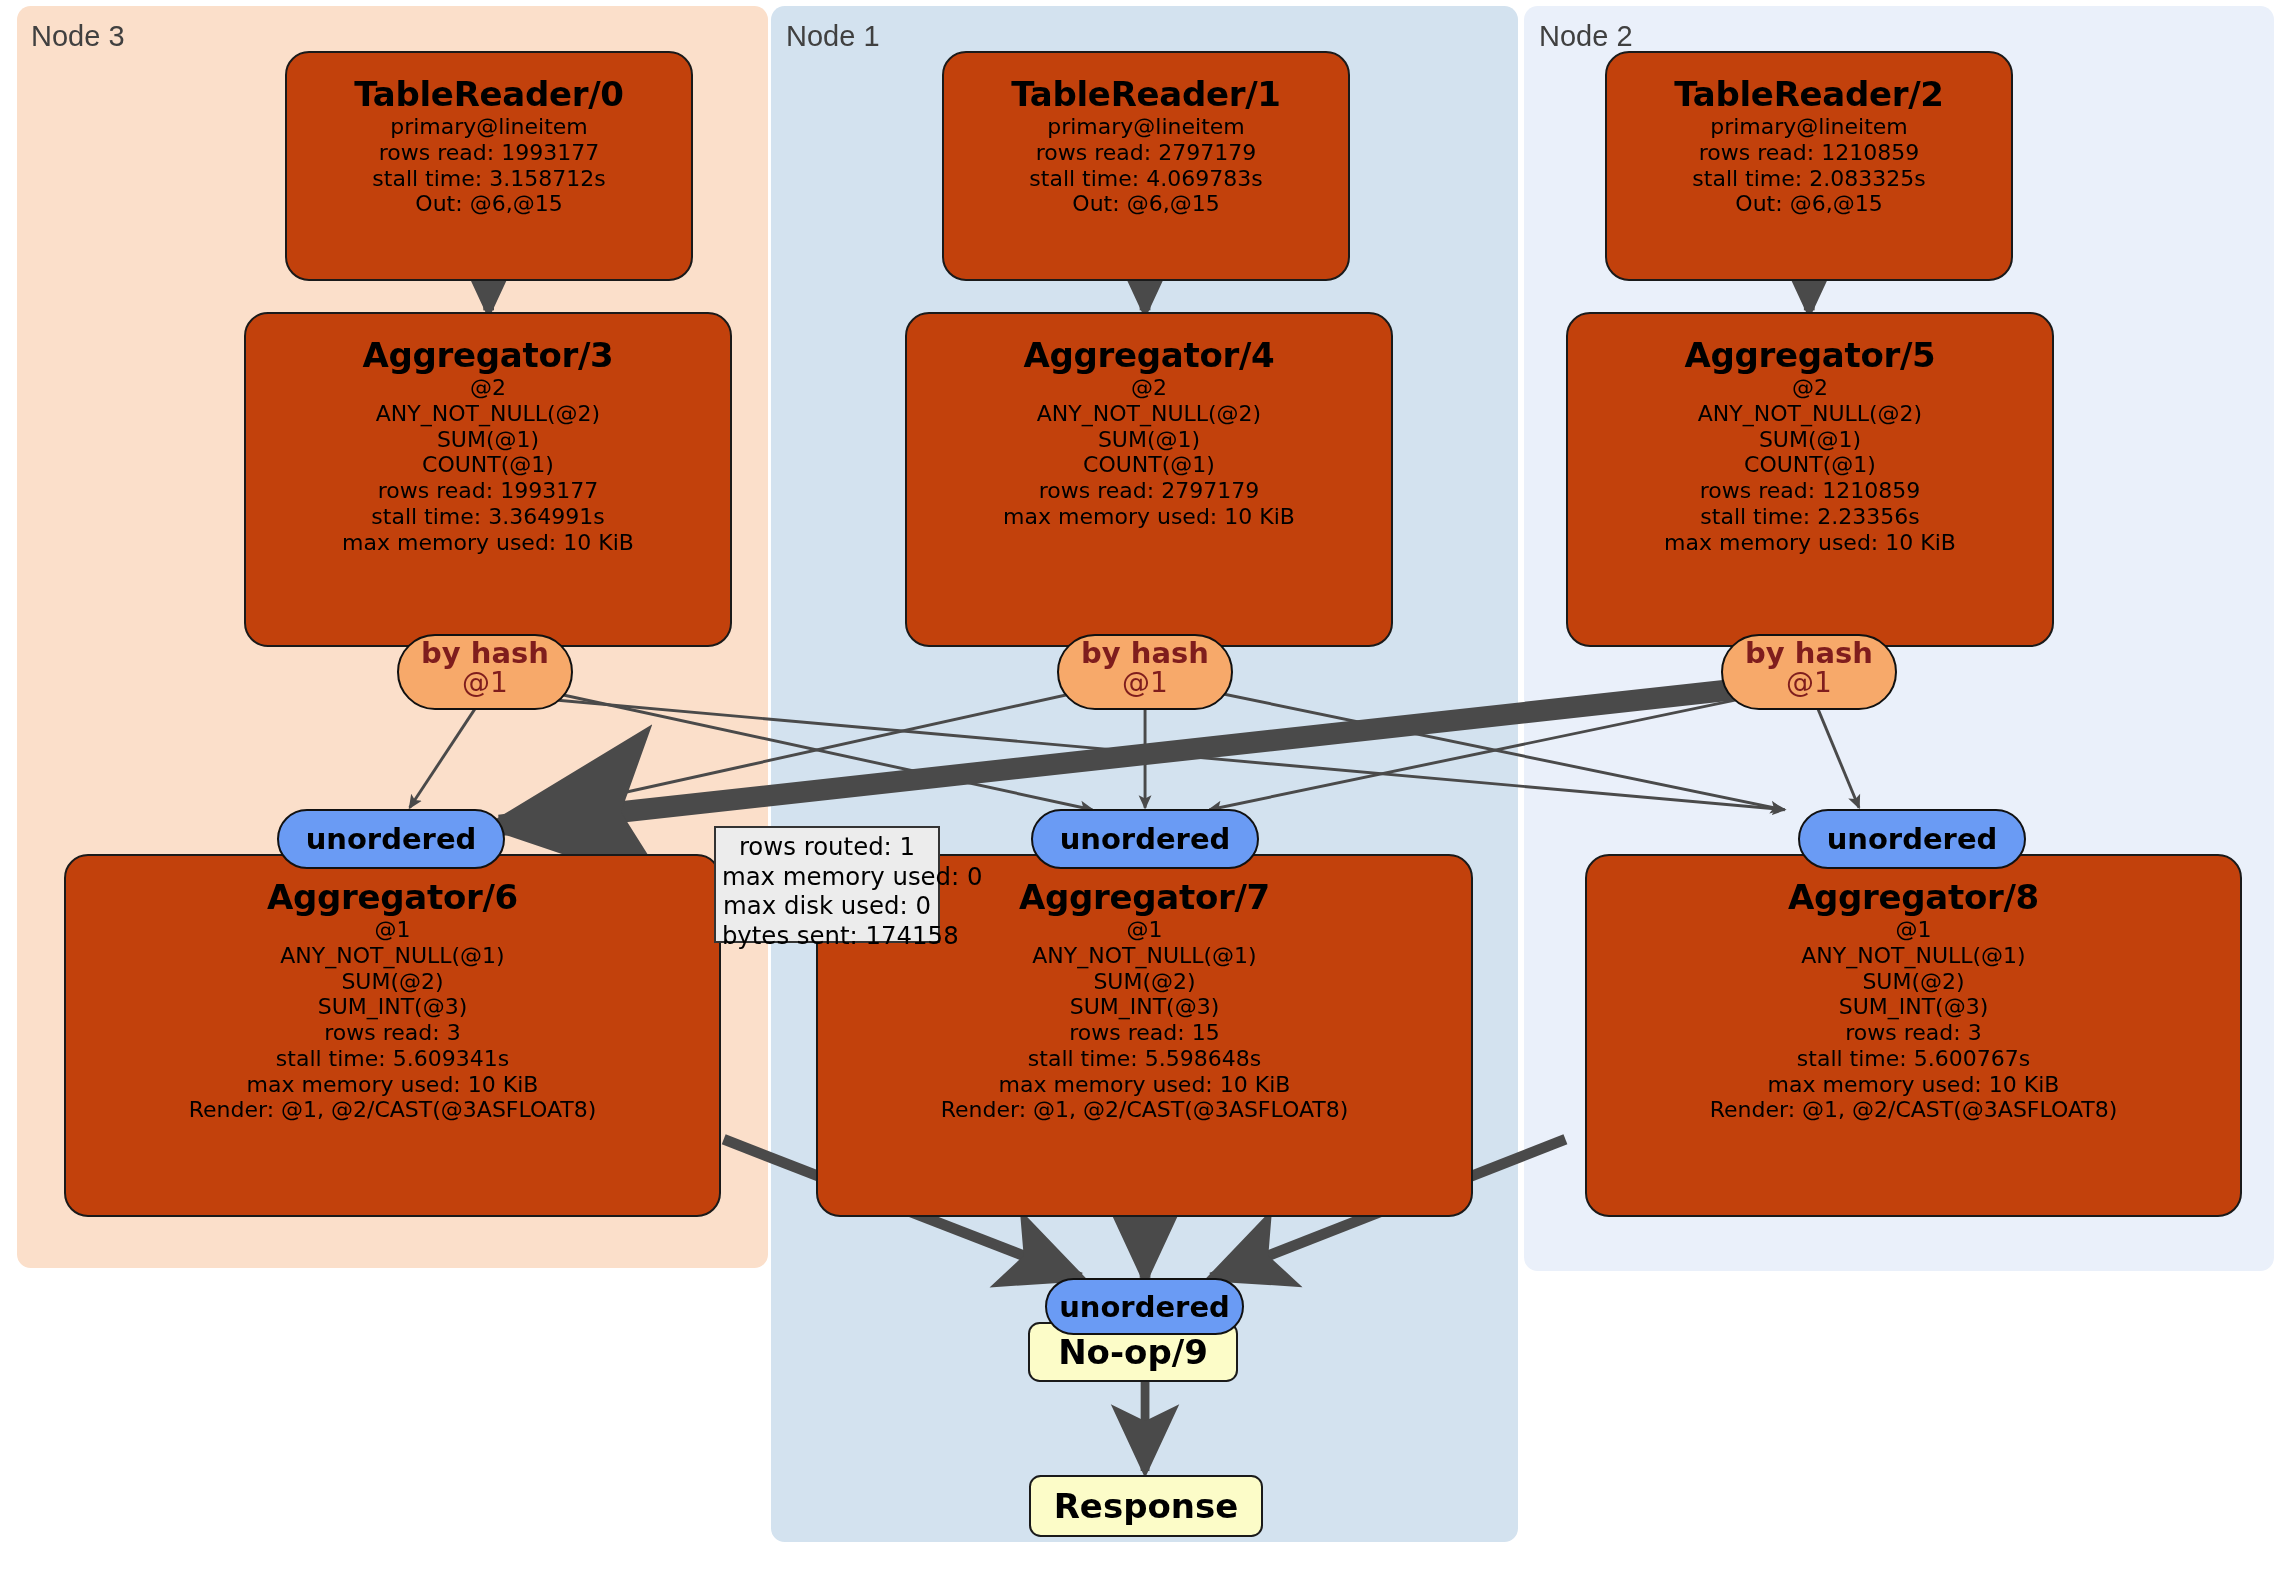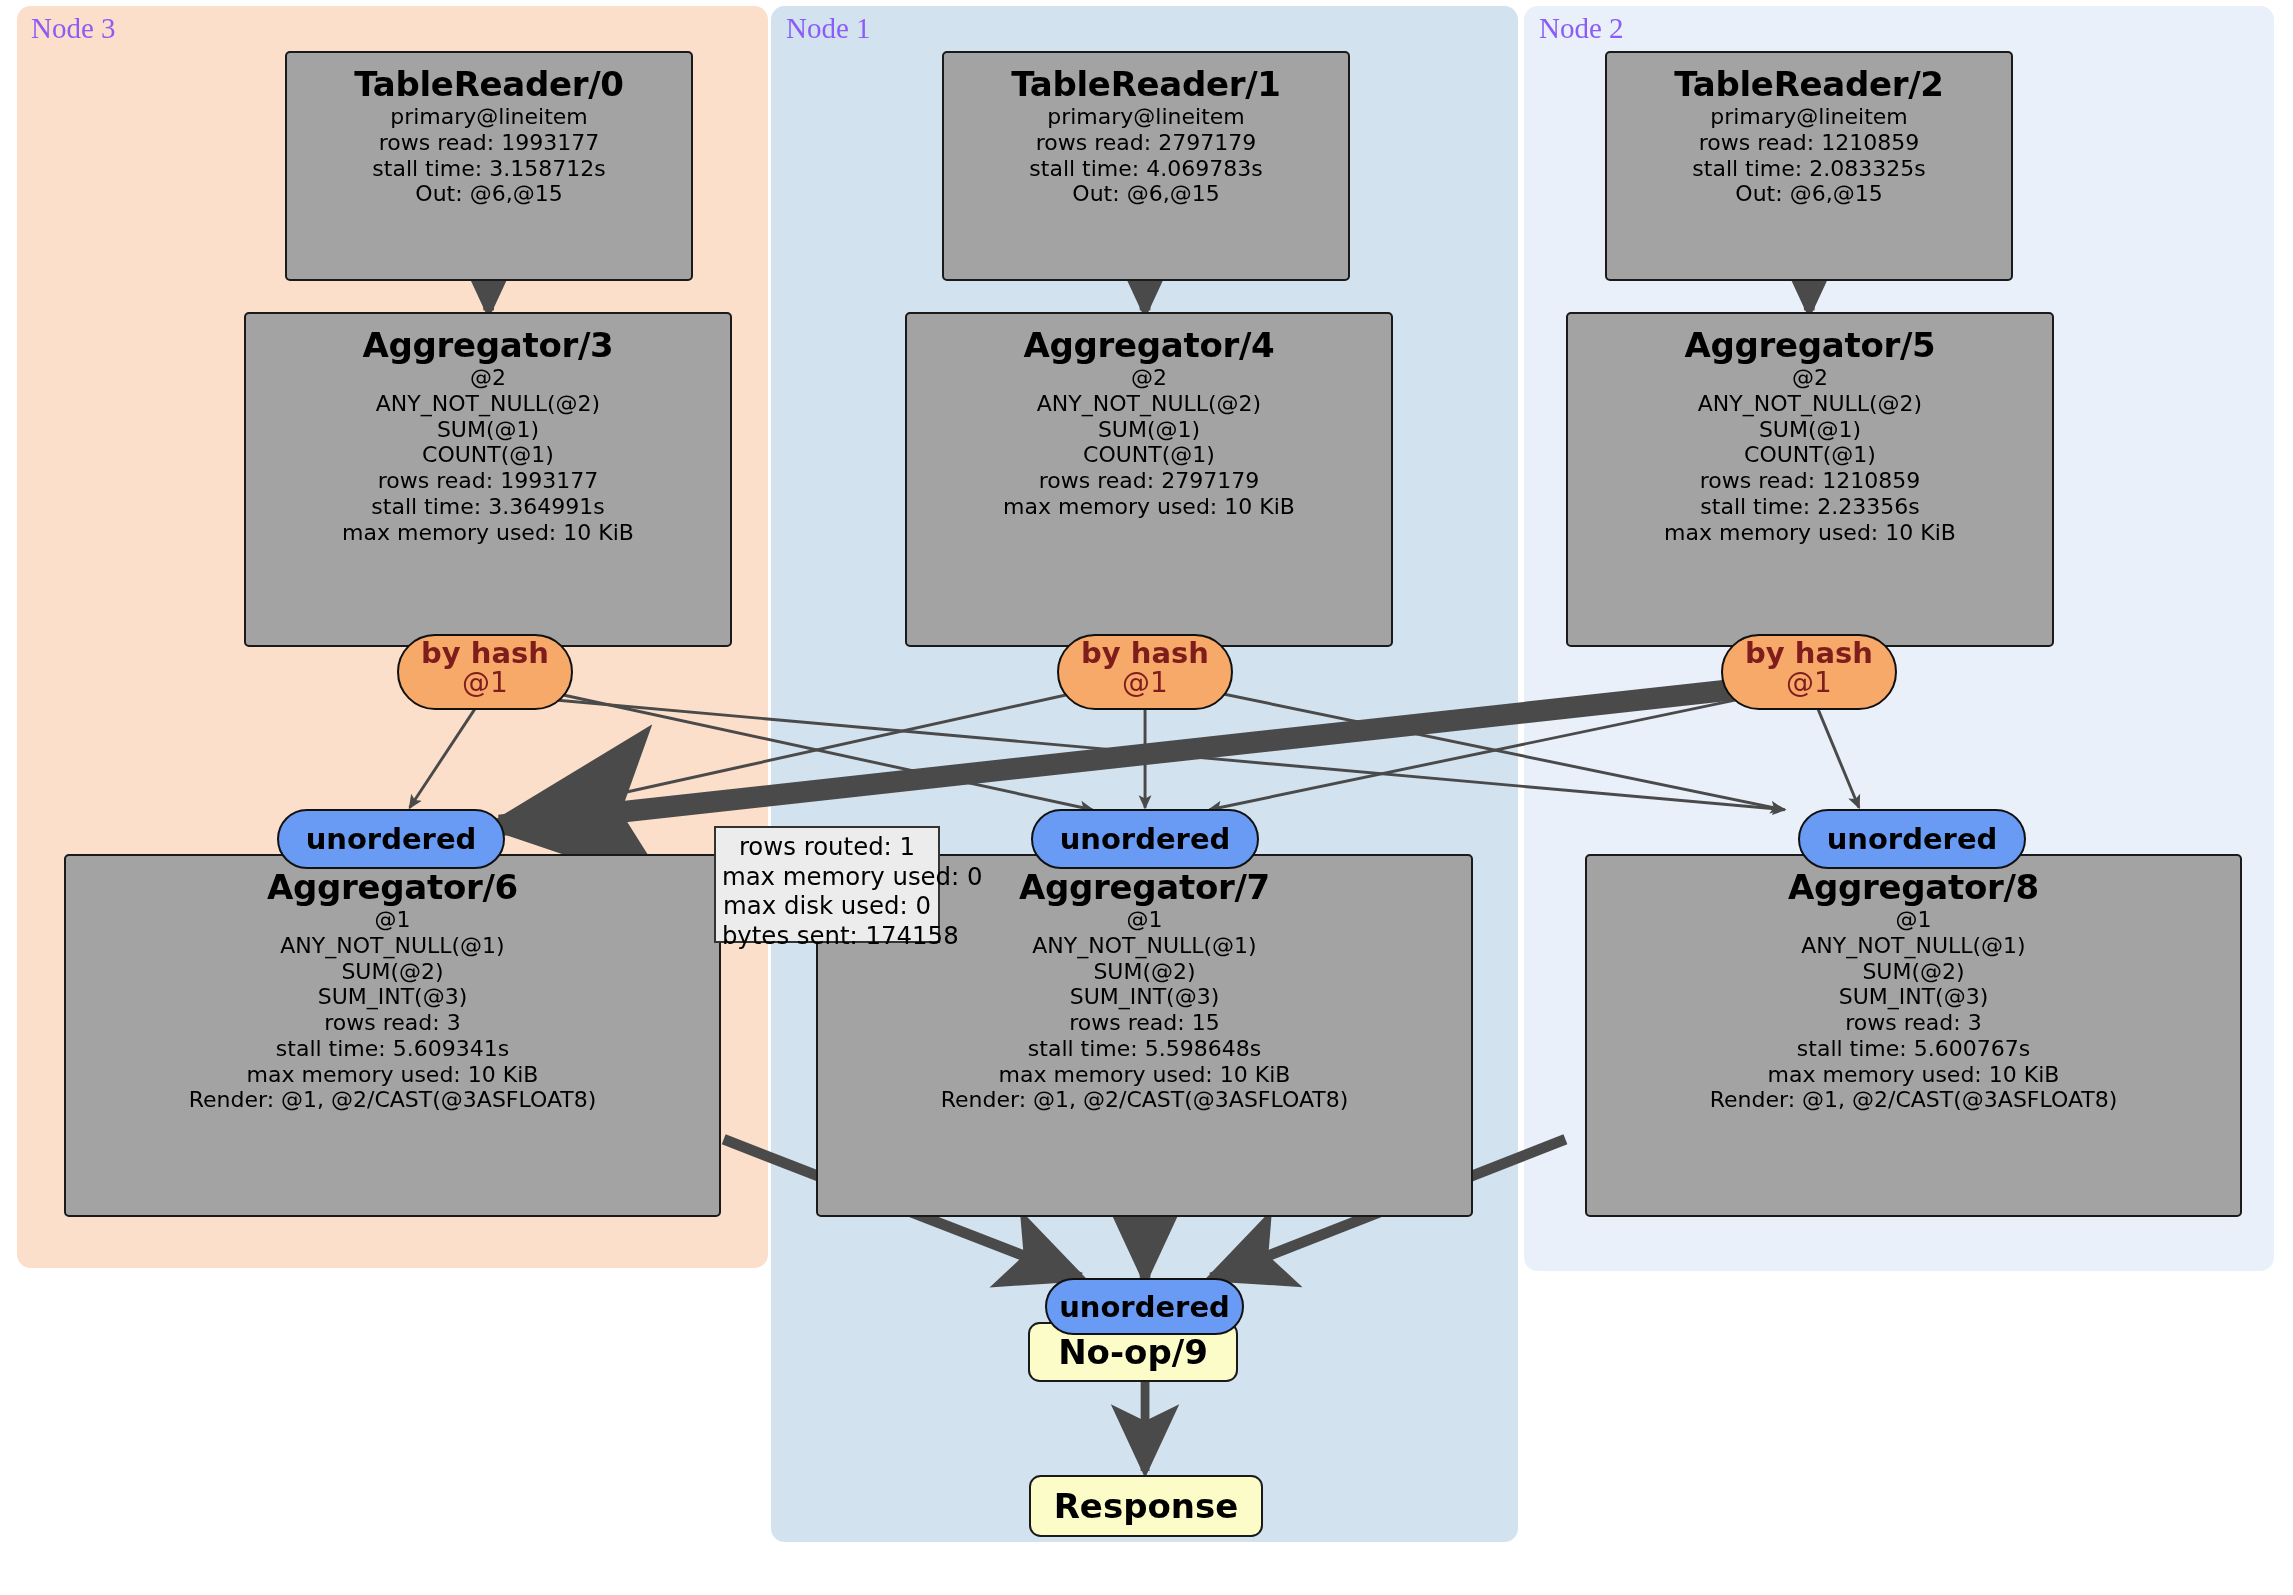--- a/index.html
+++ b/index.html
@@ -1,28 +1,28 @@
 <!DOCTYPE html>
 <html><head>
 <meta charset="utf-8">
 <style>
   html,body{margin:0;padding:0;background:#ffffff;}
   body{font-family:"DejaVu Sans","Liberation Sans",sans-serif;}
   #stage{position:relative;width:2294px;height:1596px;background:#ffffff;overflow:hidden;}
 
   
   .cluster{position:absolute;border-radius:13.7px;}
-  .cluster-label{position:absolute;font-size:29px;color:#8b5cf6;font-family:Liberation Serif, serif;white-space:nowrap;}
+  .cluster-label{position:absolute;font-size:29px;color:#404040;font-family:Liberation Sans, sans-serif;white-space:nowrap;margin-top:8px;}
 
   
   #edges{position:absolute;left:0;top:0;width:2294px;height:1596px;pointer-events:none;}
 
   
-  .pbox{position:absolute;background:#a3a3a3;border:2.9px solid #1a1a1a;border-radius:5px;
-        box-sizing:border-box;text-align:center;color:#000;padding-top:11px;}
+  .pbox{position:absolute;background:#c2410c;border:2.9px solid #1a1a1a;border-radius:24px;
+        box-sizing:border-box;text-align:center;color:#000;padding-top:21px;}
   .pbox .ttl{font-weight:bold;font-size:34px;line-height:1.18;letter-spacing:-0.3px;}
   .pbox .ln{font-size:22px;line-height:1.17;white-space:nowrap;}
 
   
   .sbox{position:absolute;background:#fcfcc8;border:2.9px solid #1a1a1a;border-radius:11.7px;
         box-sizing:border-box;display:flex;align-items:center;justify-content:center;
         font-weight:bold;font-size:34px;color:#000;}
 
   
   .router{position:absolute;background:#f7a96a;border:2.9px solid #111;border-radius:39px;

